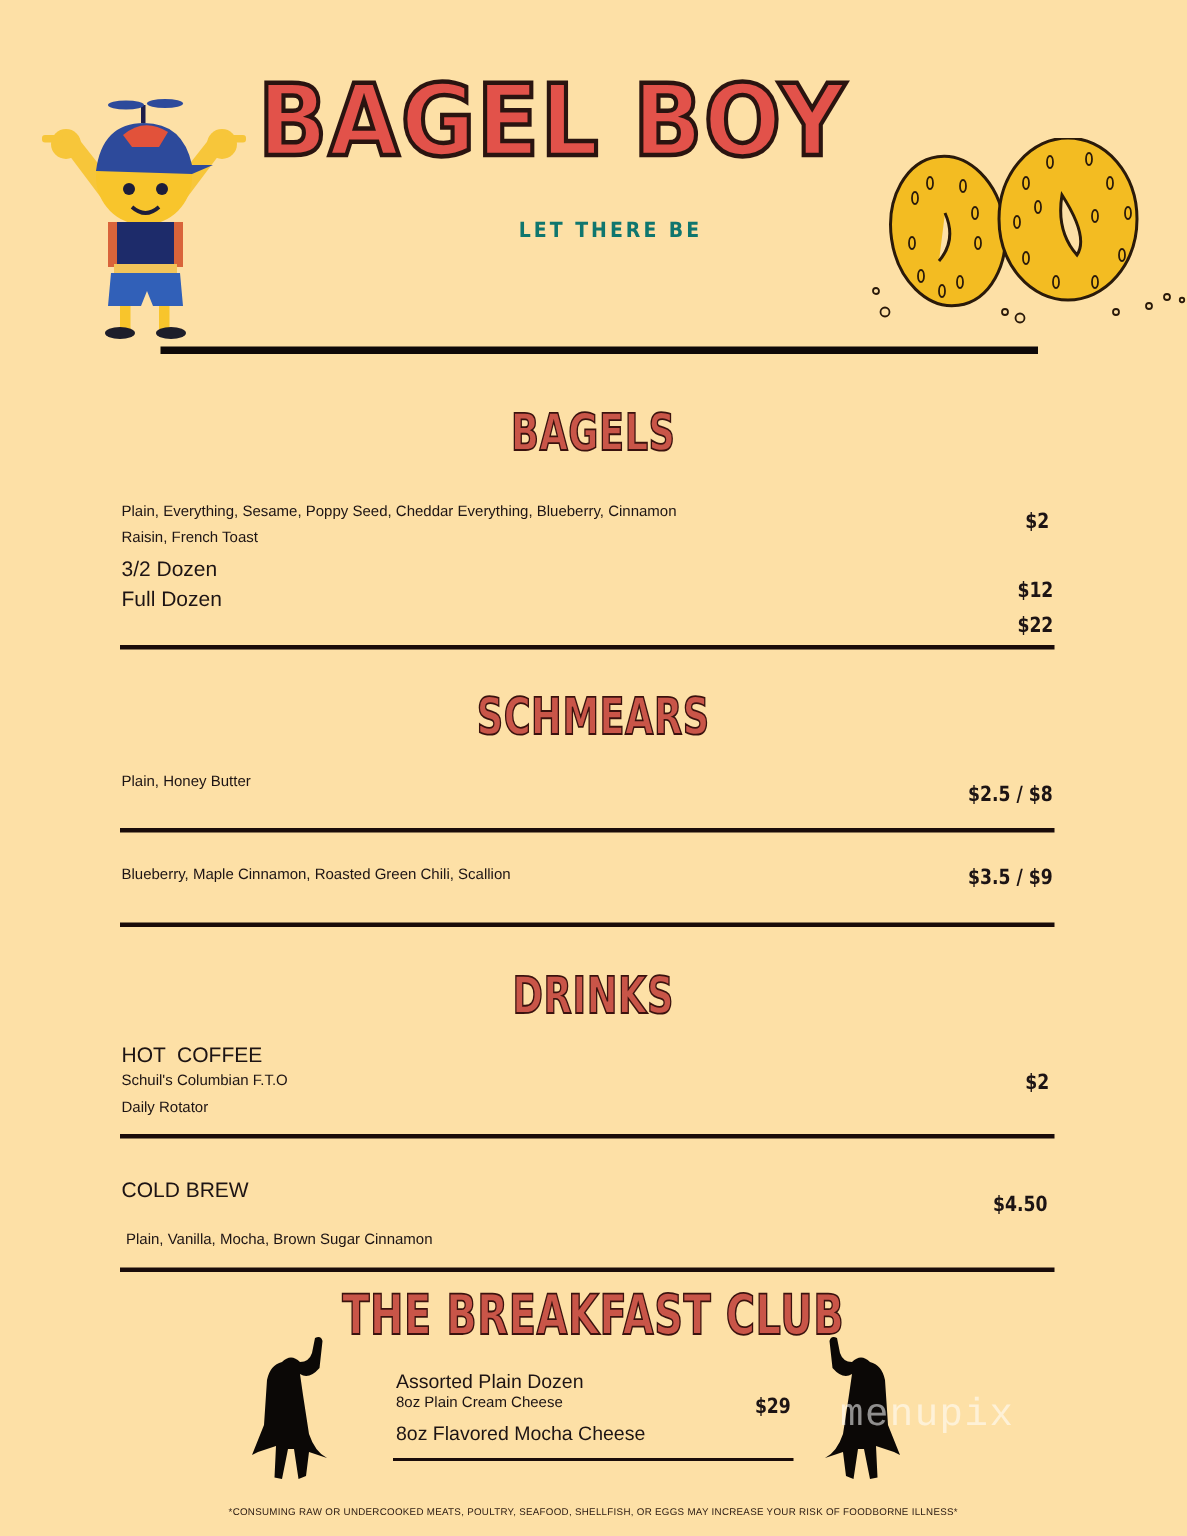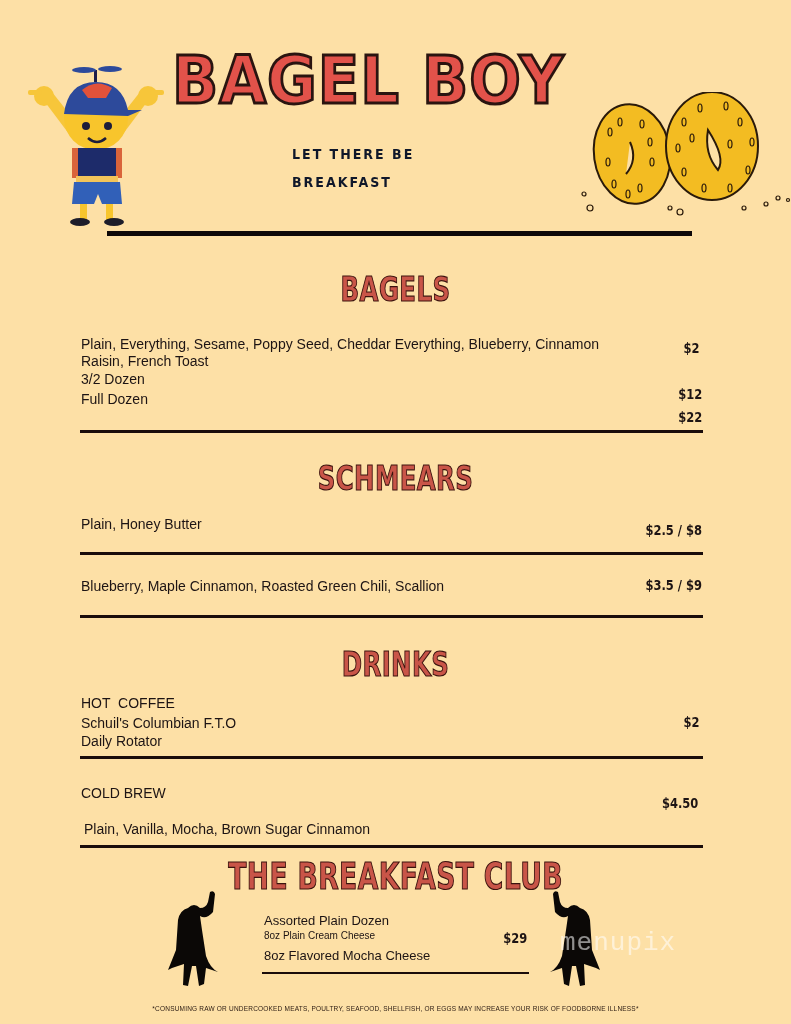--- a/index.html
+++ b/index.html
@@ -16,25 +16,25 @@
   .brand-title {
     left: 172px; top: 48px; width: 450px;
     font-family: "DejaVu Sans", sans-serif;
     font-weight: bold; font-size: 66px; letter-spacing: 1px;
     color: #e2524a;
     -webkit-text-stroke: 3px #2a1410;
     line-height: 1; white-space: nowrap;
     transform: scaleX(0.92); transform-origin: left top;
   }
   .tagline {
-    left: 292px; top: 140px; width: 170px;
-    text-align: left;
+    left: 322px; top: 140px; width: 170px;
+    text-align: center;
     font-family: "DejaVu Sans Condensed", "DejaVu Sans", sans-serif;
     font-weight: bold; font-size: 14px; letter-spacing: 2px;
-    line-height: 28px; color: #0f172a;
+    line-height: 28px; color: #0f766e;
   }
   .header-rule { left: 107px; top: 231px; width: 585px; height: 5px; background: #0e0808; }
 
   
   .mascot { left: 22px; top: 58px; width: 148px; height: 170px; }
   .bagels-art { left: 580px; top: 92px; width: 211px; height: 130px; }
 
   
   .sec-head {
     left: 0; width: 791px; text-align: center;
@@ -42,21 +42,21 @@
     font-size: 34px; color: #c95548;
     -webkit-text-stroke: 1.2px #3a120e;
     transform: scaleX(0.72); transform-origin: center;
     letter-spacing: 0.5px; line-height: 1;
   }
 
   .item {
     font-family: "Liberation Sans Narrow", "Liberation Sans", sans-serif;
     color: #1d1414; white-space: nowrap; line-height: 1.25;
   }
-  .item.s { font-size: 14px; }
+  .item.s { font-size: 10px; }
   .item.m { font-size: 14px; }
   .price {
     font-family: "DejaVu Sans", sans-serif; font-weight: bold;
     font-size: 14px; color: #1d1414; white-space: nowrap;
     text-align: right; transform: scaleX(0.82); transform-origin: right center;
   }
   .rule { height: 3px; background: #1a0c0a; left: 80px; width: 623px; }
 
   .disclaimer {
     left: 0; width: 791px; top: 1005px; text-align: center;
@@ -106,21 +106,20 @@
   <rect x="58" y="146" width="7" height="16" fill="#f8c52c"></rect>
     <rect x="84" y="146" width="7" height="16" fill="#f8c52c"></rect>
 
   <ellipse cx="58" cy="164" rx="10" ry="4" fill="#1d1d2a"></ellipse>
     <ellipse cx="92" cy="164" rx="10" ry="4" fill="#1d1d2a"></ellipse>
 </svg>
 
 <div class="abs brand-title">BAGEL BOY</div>
 <div class="abs tagline">
   <div>LET THERE BE</div>
-  <div>BREAKFAST</div>
 </div>
 
 <svg class="abs bagels-art" viewBox="0 0 211 130">
   <ellipse cx="52" cy="62" rx="38" ry="50" fill="#f3bc22" stroke="#2a1a0a" stroke-width="2" transform="rotate(-8 52 62)"></ellipse>
   <path d="M50 50 Q58 68 46 82" stroke="#2a1a0a" stroke-width="2" fill="#fde0a6"></path>
   <ellipse cx="132" cy="54" rx="46" ry="54" fill="#f3bc22" stroke="#2a1a0a" stroke-width="2"></ellipse>
   <path d="M128 38 Q146 66 138 78 Q124 62 128 38 Z" stroke="#2a1a0a" stroke-width="2" fill="#fde0a6"></path>
   <g fill="none" stroke="#2a1a0a" stroke-width="1.2">
     <ellipse cx="30" cy="40" rx="2" ry="4"></ellipse>
       <ellipse cx="40" cy="30" rx="2" ry="4"></ellipse>

